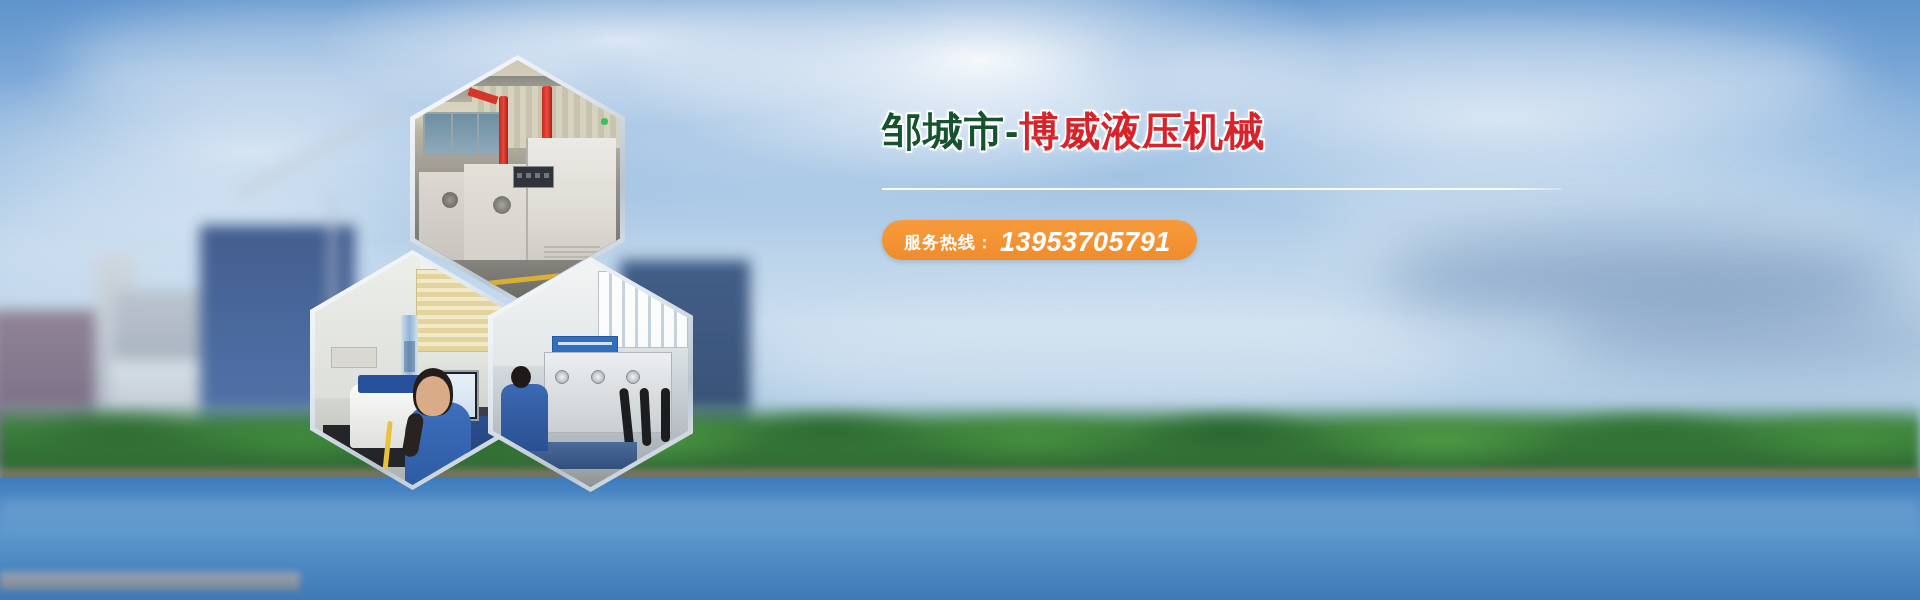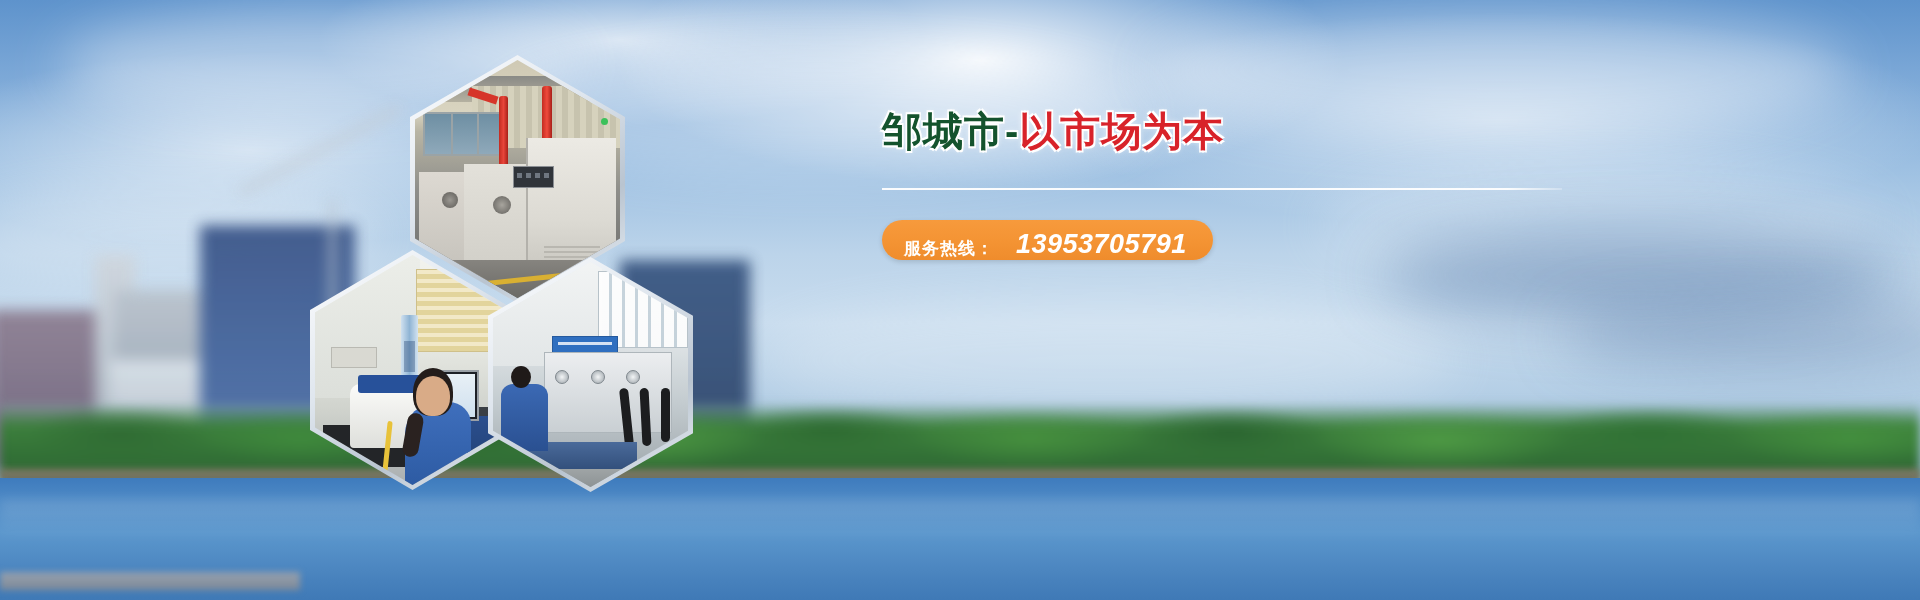--- a/index.html
+++ b/index.html
@@ -310,41 +310,41 @@
   .divider {
     margin-top: 32px;
     width: 680px;
     height: 2px;
     background: linear-gradient(to right, rgba(255,255,255,0.95) 0%, rgba(255,255,255,0.95) 92%, rgba(255,255,255,0.25) 100%);
   }
 
   .hotline {
     margin-top: 30px;
     display: inline-flex;
-    align-items: flex-end;
+    align-items: center;
     height: 40px;
     padding: 4px 26px 0 22px;
     border-radius: 22px;
     background: linear-gradient(to bottom, #f79a3c 0%, #f49434 50%, #ef8c2c 100%);
     box-shadow: 0 2px 5px rgba(0,0,0,0.14);
     white-space: nowrap;
   }
   .hotline-label {
     color: #ffffff;
     font-size: 17px;
     font-weight: bold;
     letter-spacing: 1px;
   }
   .hotline-number {
     color: #ffffff;
     font-size: 27px;
     font-weight: bold;
     font-style: italic;
     letter-spacing: 0.5px;
-    margin-left: 22px;
+    margin-left: 6px;
   }
 </style>
 </head>
 <body>
 
 <div class="banner">
 
   <div class="sky">
     <div class="cloud cl1"></div>
     <div class="cloud cl2"></div>
@@ -448,21 +448,21 @@
           <div class="t-worker-head"></div>
         </div>
       </div>
     </div>
 
   </div>
 
   <div class="content">
 
     <div class="title">
-      <span class="t-blue">邹城市-</span><span class="t-red">以市场为本</span>
+      <span class="t-blue">邹城市-</span><span class="t-red">博威液压机械</span>
     </div>
 
 
     <div class="divider"></div>
 
     <div class="hotline">
       <span class="hotline-label">服务热线：</span>
       <span class="hotline-number">13953705791</span>
     </div>
 

